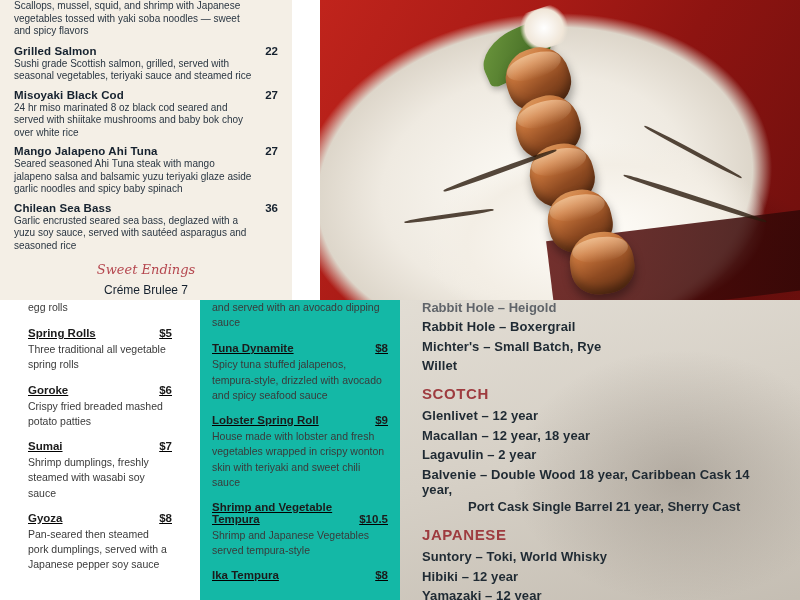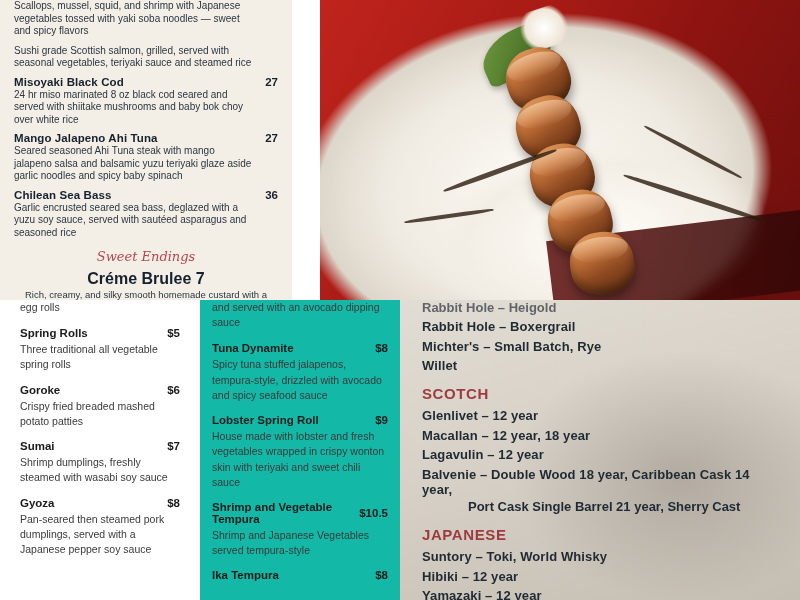--- a/index.html
+++ b/index.html
@@ -67,22 +67,22 @@
     font-style: italic;
     color: #b5474f;
     font-size: 13px;
     margin: 10px 0 6px 0;
   }
   .dessert {
     text-align: center;
     margin-bottom: 6px;
   }
   .dessert-name {
-    font-weight: bold;
-    font-size: 16px;
+    font-weight: normal;
+    font-size: 12px;
     color: #15212e;
   }
   .dessert-desc {
     font-size: 9.5px;
     line-height: 1.25;
     color: #2a3642;
     margin-top: 1px;
   }
 
   
@@ -160,37 +160,38 @@
     transform: rotate(-7deg);
     opacity: 0.85;
   }
 
   
   .panel-apps {
     position: absolute;
     left: 0; top: 300px;
     width: 200px; height: 300px;
     background: #ffffff;
-    padding: 0 20px;
+    padding: 0 28px;
     overflow: hidden;
   }
   .panel-apps2 {
     position: absolute;
     left: 200px; top: 300px;
     width: 200px; height: 300px;
     background: #14b8a6;
     padding: 0 12px;
     overflow: hidden;
   }
   .app-item { margin-bottom: 11px; }
   .app-head {
     display: flex;
     justify-content: space-between;
-    align-items: center;
+    align-items: flex-end;
     gap: 20px;
+    text-decoration: underline;
   }
   .app-name {
     font-weight: bold;
     font-size: 11.5px;
     color: #1b1b1b;
   }
   .app-price {
     font-weight: bold;
     font-size: 11.5px;
     color: #1b1b1b;
@@ -256,20 +257,24 @@
 </head>
 <body>
 
 <div id="page">
 
   <div class="panel-entrees">
 
     <div class="first-desc">Scallops, mussel, squid, and shrimp with Japanese vegetables tossed with yaki soba noodles — sweet and spicy flavors</div>
 
     <div class="entree">
+      <div class="entree-head">
+        <span class="entree-name">Grilled Salmon</span>
+        <span class="entree-price">22</span>
+      </div>
       <div class="entree-desc">Sushi grade Scottish salmon, grilled, served with seasonal vegetables, teriyaki sauce and steamed rice</div>
     </div>
 
     <div class="entree">
       <div class="entree-head">
         <span class="entree-name">Misoyaki Black Cod</span>
         <span class="entree-price">27</span>
       </div>
       <div class="entree-desc">24 hr miso marinated 8 oz black cod seared and served with shiitake mushrooms and baby bok choy over white rice</div>
     </div>
@@ -397,21 +402,21 @@
 
       <div class="clip-top-row">Rabbit Hole – Heigold</div>
 
       <div class="drink-row">Rabbit Hole – Boxergrail</div>
       <div class="drink-row">Michter's – Small Batch, Rye</div>
       <div class="drink-row">Willet</div>
 
       <div class="drink-head">SCOTCH</div>
       <div class="drink-row">Glenlivet – 12 year</div>
       <div class="drink-row">Macallan – 12 year, 18 year</div>
-      <div class="drink-row">Lagavulin – 12 year</div>
+      <div class="drink-row">Lagavulin – 2 year</div>
       <div class="drink-row">Balvenie – Double Wood 18 year, Caribbean Cask 14 year,</div>
       <div class="drink-cont">Port Cask Single Barrel 21 year, Sherry Cast</div>
 
       <div class="drink-head">JAPANESE</div>
       <div class="drink-row">Suntory – Toki, World Whisky</div>
       <div class="drink-row">Hibiki – 12 year</div>
       <div class="drink-row">Yamazaki – 12 year</div>
 
     </div>
   </div>

